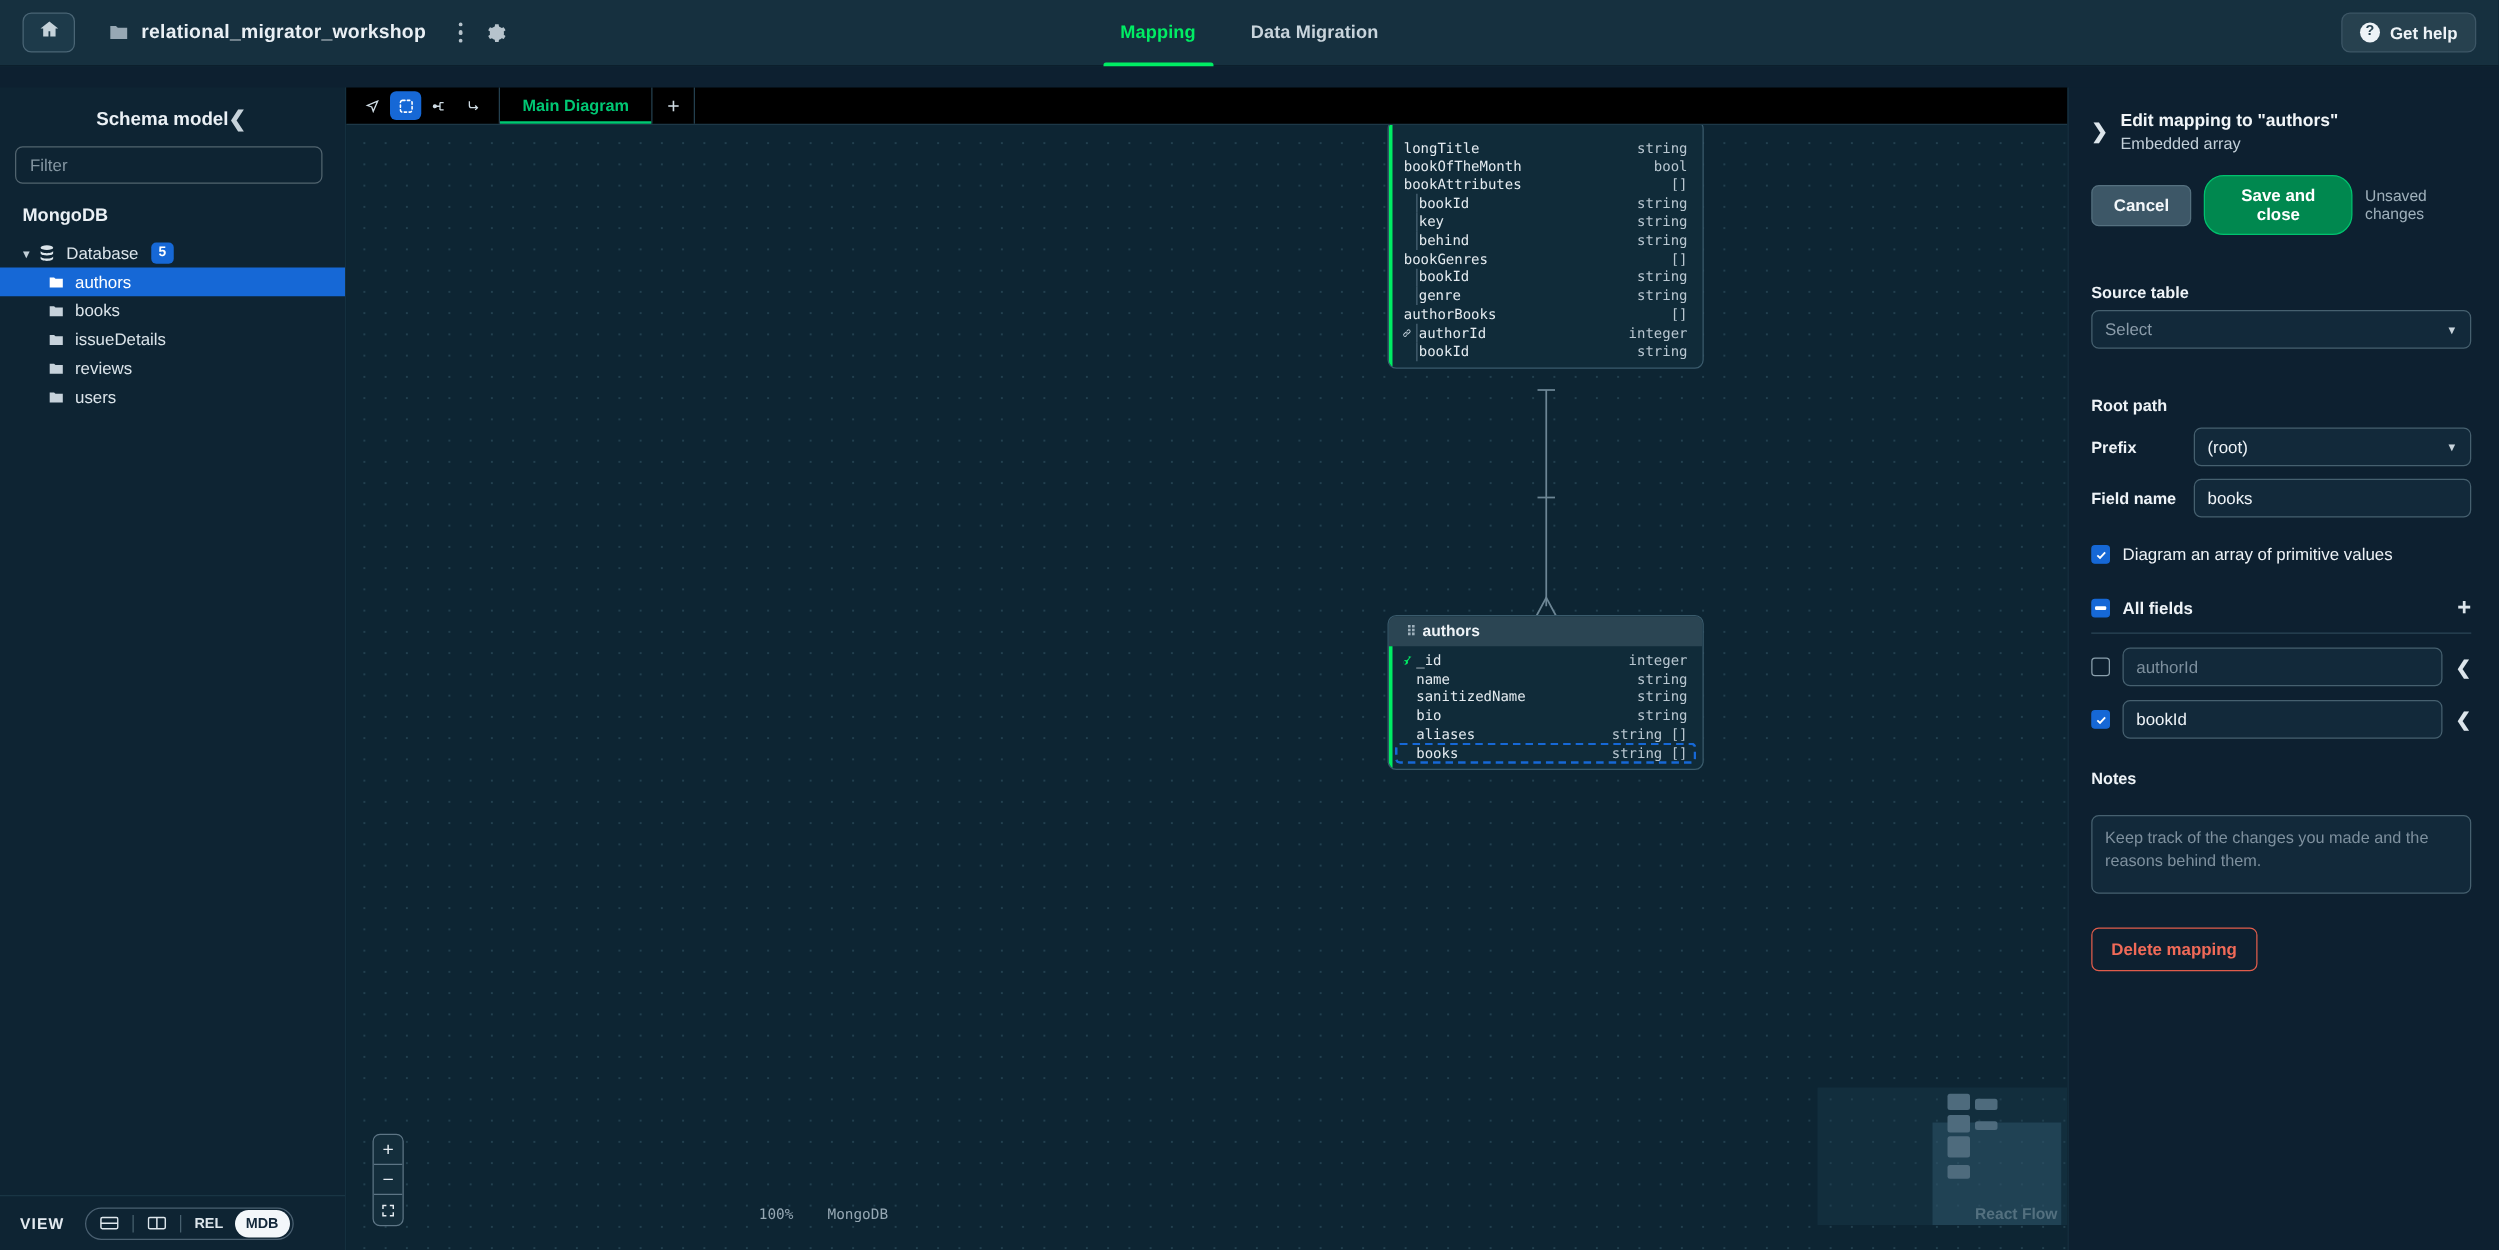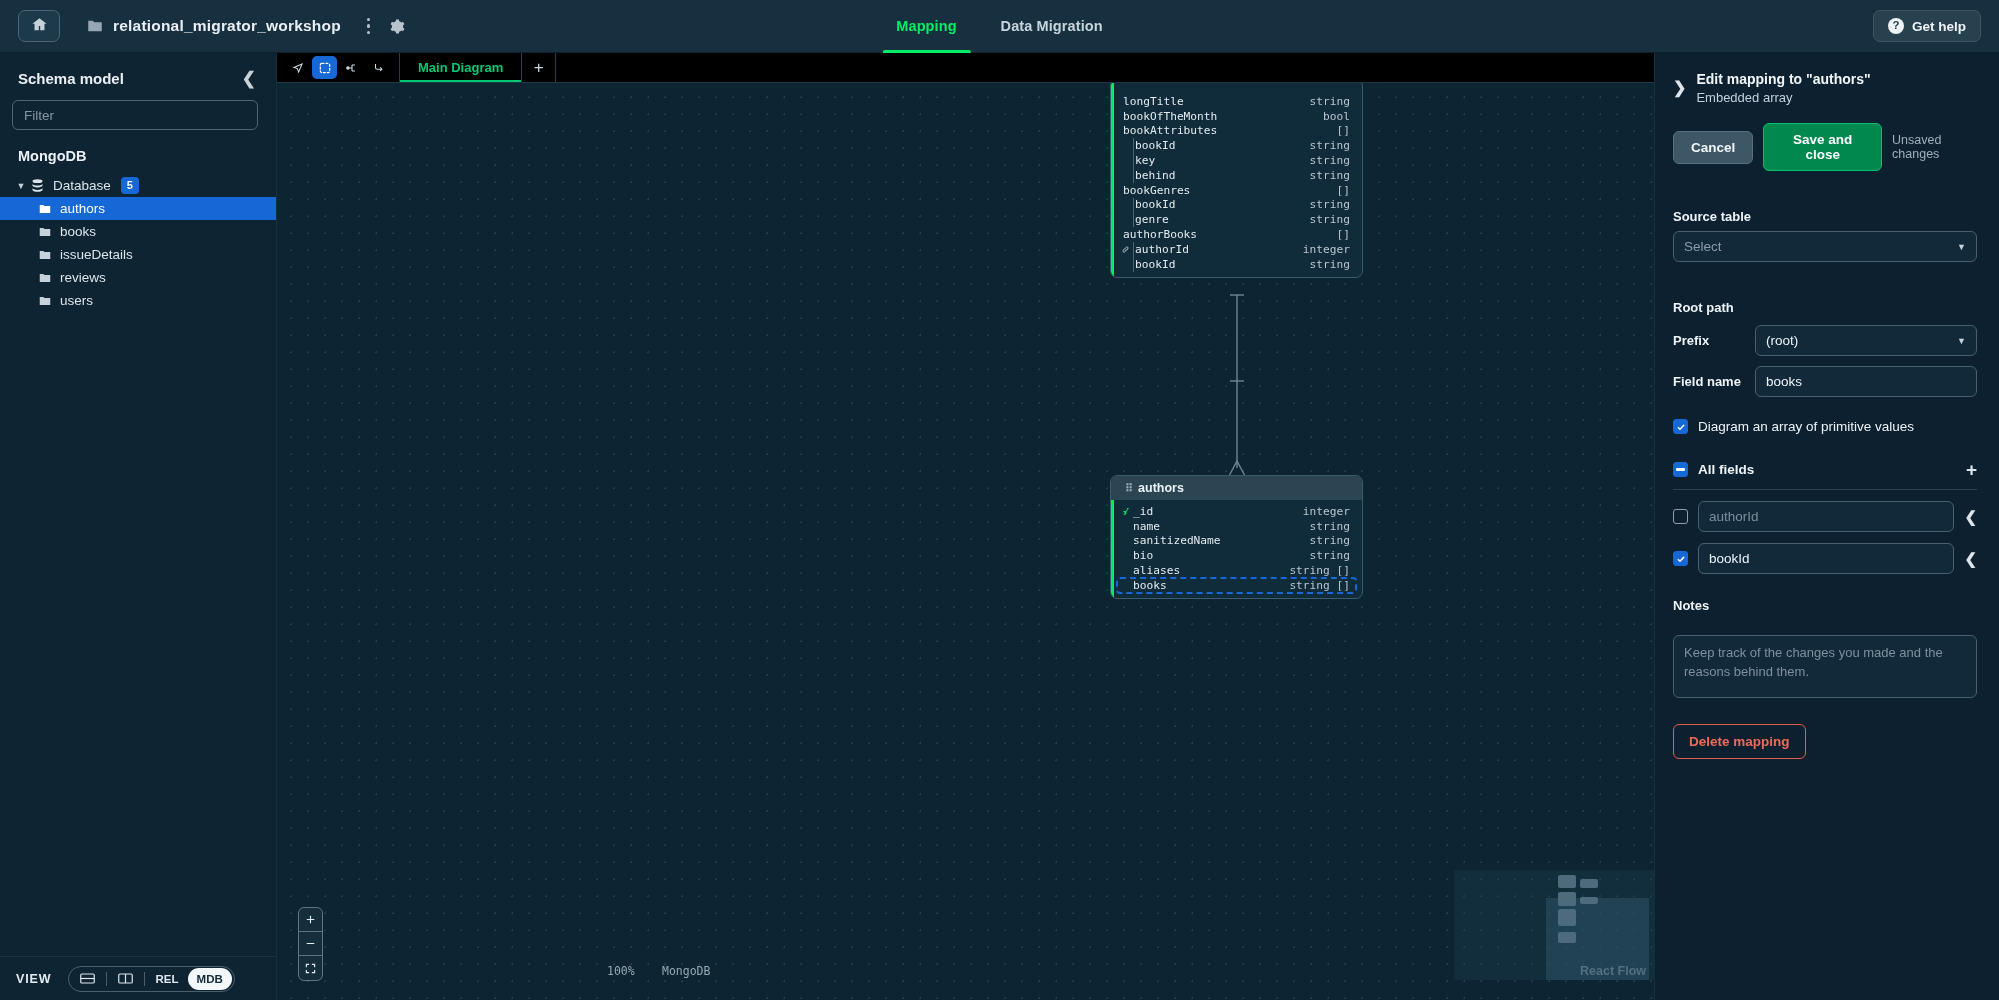--- a/index.html
+++ b/index.html
@@ -3,21 +3,21 @@
 <meta charset="utf-8">
 <style>
   * { box-sizing: border-box; margin: 0; padding: 0; }
   html, body {
     width: 1999px; height: 1000px;
     background: #0d2030;
     font-family: "Liberation Sans", sans-serif;
     color: #e8edf3;
     overflow: hidden;
   }
-  .app { position: relative; width: 1999px; height: 1000px; display: flex; flex-direction: column; }
+  .app { position: relative; width: 1999px; height: 1000px; display: flex; flex-direction: column; gap: 17px; }
 
   
   .topbar {
     height: 53px; min-height: 53px;
     background: #16303f;
     display: flex; align-items: center;
     position: relative;
     border-bottom: 1px solid #0c1f2c;
   }
   .home-btn {
@@ -71,21 +71,21 @@
 
   
   .sidebar {
     width: 277px; min-width: 277px;
     background: #0e2433;
     display: flex; flex-direction: column;
     border-right: 1px solid #14303f;
     position: relative;
   }
   .sb-head {
-    display: flex; align-items: center; justify-content: space-between;
+    display: flex; align-items: center; justify-content: center;
     padding: 17px 20px 9px 18px;
   }
   .sb-title { font-size: 15px; font-weight: 700; color: #eaf0f5; }
   .sb-collapse { cursor: pointer; color: #c7d3db; font-size: 17px; line-height: 1; font-weight:700;}
   .filter-wrap { padding: 4px 18px 0 12px; }
   .filter {
     width: 100%; height: 30px; border-radius: 6px;
     background: transparent; border: 1px solid #51646f;
     color: #dce5eb; font-size: 13.5px; padding: 0 11px;
     font-family: "Liberation Sans", sans-serif;
@@ -259,21 +259,21 @@
   .rp-title { font-size: 14px; font-weight: 700; color: #f0f5f8; }
   .rp-sub { font-size: 13px; color: #c3d0d9; margin-top: 3px; }
   .rp-actions { display: flex; align-items: center; gap: 10px; margin-top: 18px; }
   .btn-cancel {
     background: #3d5767; border: 1px solid #55707f; color: #f2f6f9;
     font-size: 13.5px; font-weight: 700; border-radius: 6px;
     padding: 8px 17px; cursor: pointer; font-family: "Liberation Sans", sans-serif;
   }
   .btn-save {
     background: #00884f; border: 1px solid #00c26e; color: #ffffff;
-    font-size: 13.5px; font-weight: 700; border-radius: 6px;
+    font-size: 13.5px; font-weight: 700; border-radius: 16px;
     padding: 8px 17px; cursor: pointer; font-family: "Liberation Sans", sans-serif;
   }
   .unsaved { font-size: 12.5px; color: #9fb0bb; }
 
   .fld-label { font-size: 13px; font-weight: 700; color: #eef3f7; margin-top: 38px; margin-bottom: 7px; }
   .select {
     width: 100%; height: 31px; border: 1px solid #46606f; border-radius: 6px;
     background: #12293a; display: flex; align-items: center; padding: 0 10px;
     font-size: 13.5px; color: #8b9caa; cursor: pointer; position: relative;
   }

